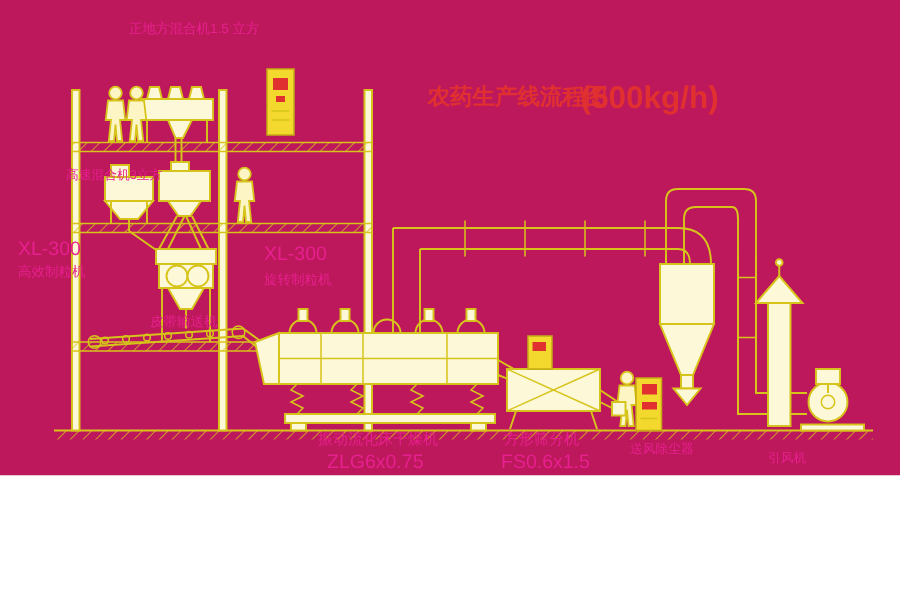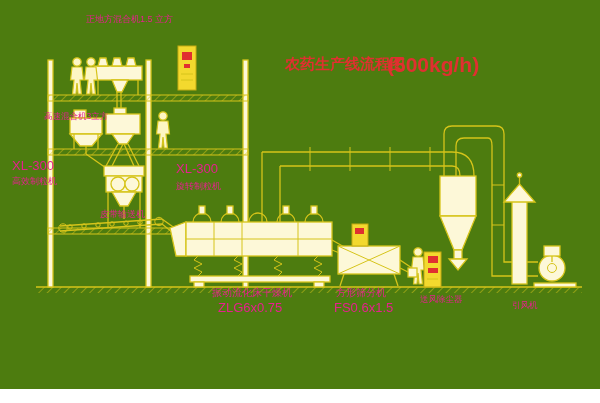--- a/index.html
+++ b/index.html
@@ -1,16 +1,16 @@
 <!DOCTYPE html>
 <html><head>
 <meta charset="utf-8">
 <style>
   html,body{margin:0;padding:0;background:#ffffff;}
-  .canvas{position:relative;width:600px;height:389px;background:#4d7c0f;overflow:hidden;
+  .canvas{position:relative;width:600px;height:317px;background:#be185d;overflow:hidden;
           font-family:"Liberation Sans",sans-serif;}
   svg{display:block;}
   .ln{stroke:#d6c41a;fill:none;stroke-width:1.3;}
   .thin{stroke:#d6c41a;fill:none;stroke-width:1;}
   .mf{fill:#fdf8d8;stroke:#d6c41a;stroke-width:1.3;}
   .slab{fill:url(#hatch);stroke:#d6c41a;stroke-width:1;}
   .cab{fill:#f3d92e;stroke:#c5ab13;stroke-width:1;}
   .red{fill:#e03030;stroke:none;}
   .person{fill:#fdf6c4;stroke:#d6c41a;stroke-width:1.2;}
   text{font-family:"Liberation Sans",sans-serif;}

